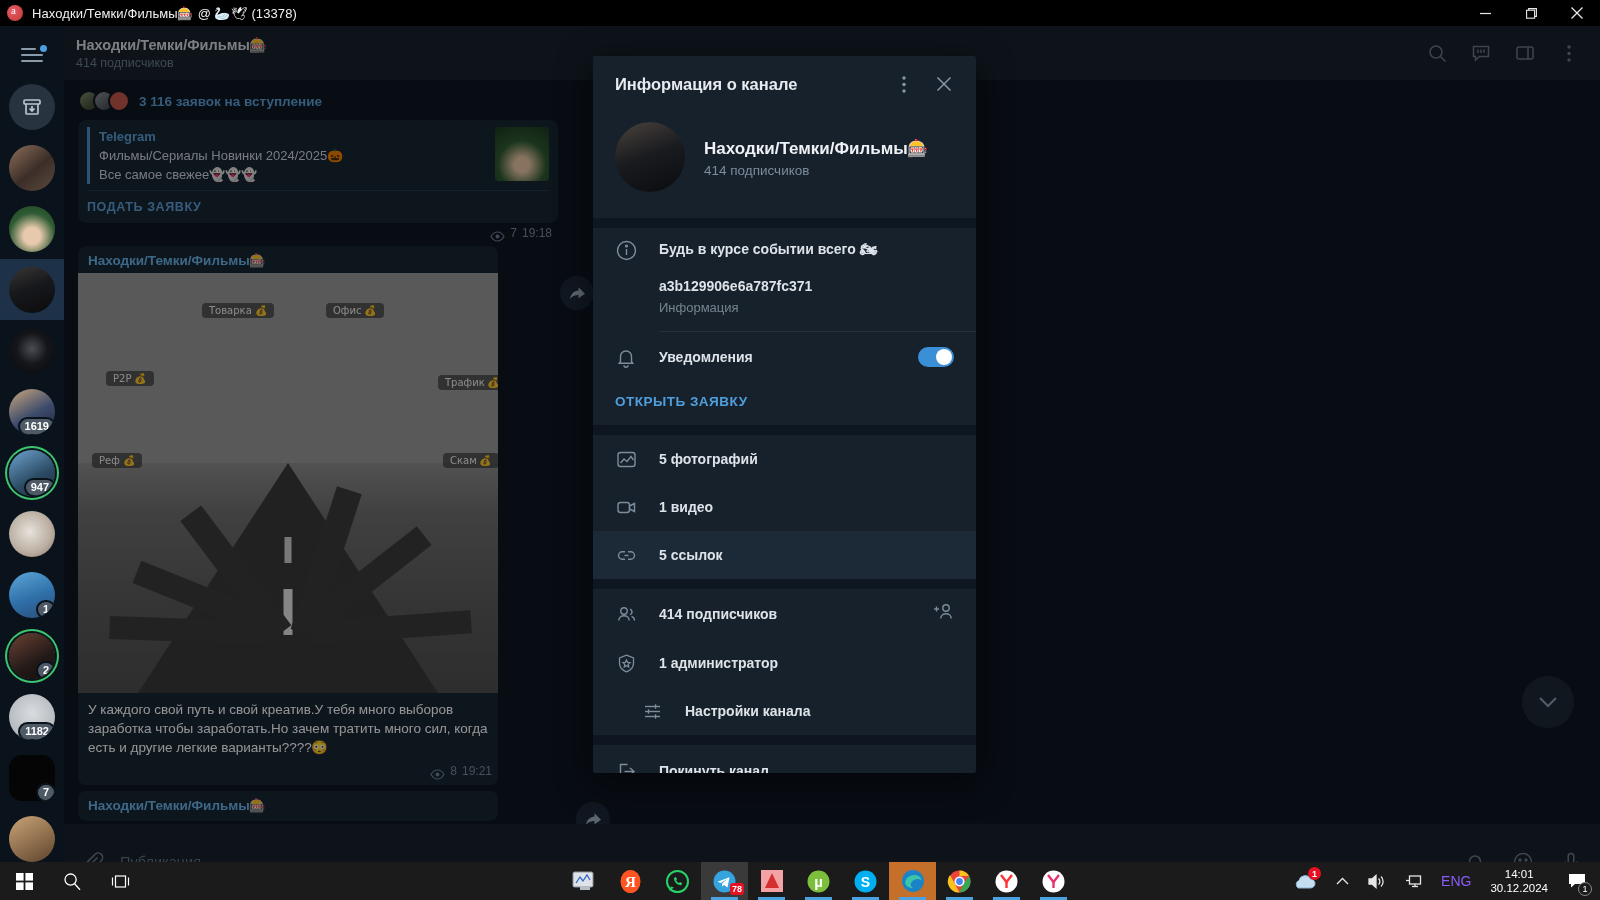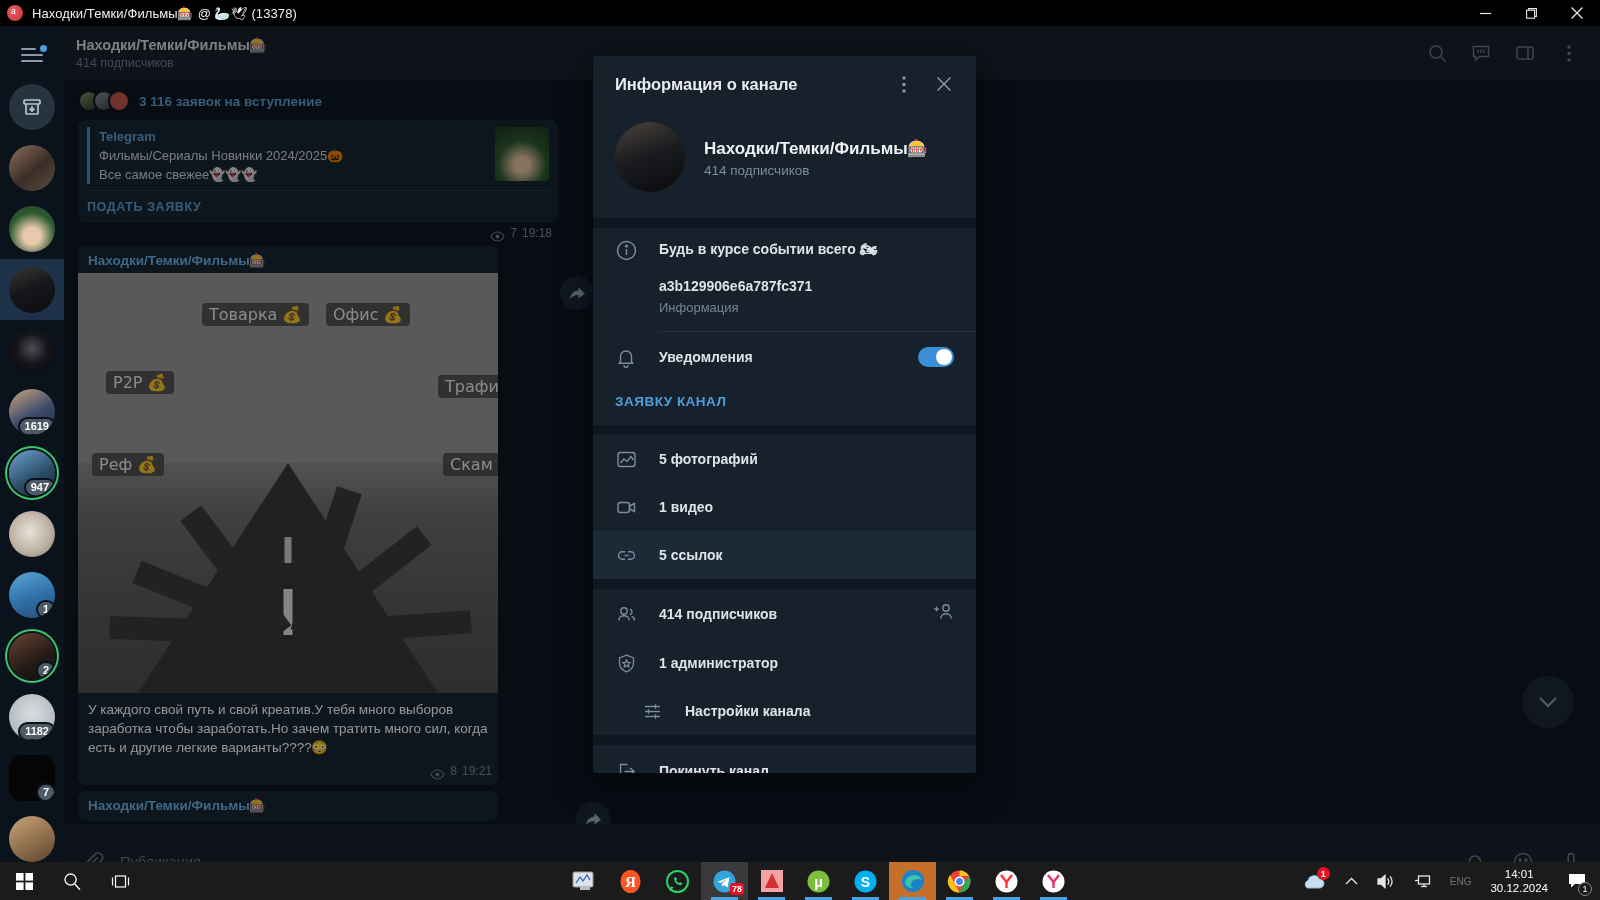--- a/index.html
+++ b/index.html
@@ -133,21 +133,21 @@
   }
   .road-line {
     position: absolute; left: 50%; bottom: 0; transform: translateX(-50%);
     width: 9px; height: 46px; background: #e6e6e6;
   }
   .arrow {
     position: absolute; background: #3c3c3c; transform-origin: 50% 100%;
   }
   .lbl {
     position: absolute; background: rgba(70,70,70,.82); color: #efefef;
-    font-size: 16px; padding: 2px 7px; border-radius: 4px; white-space: nowrap;
+    font-size: 10px; padding: 2px 7px; border-radius: 4px; white-space: nowrap;
     font-family: "DejaVu Sans", sans-serif;
   }
   .pm-caption { font-size: 13.5px; color: #ffffff; line-height: 19px; padding: 7px 10px 4px; }
 
   
   .composer {
     position: absolute; bottom: 0; left: 0; width: 1536px; height: 76px;
     background: #17212b; display: flex; align-items: center; padding: 0 18px;
   }
   .cmp-icon { color: #6d7c8a; display: flex; align-items: center; justify-content: center; }
@@ -225,21 +225,21 @@
   }
   .tb-app.focused { background: #c4702a; }
   .tb-app.active-bg { background: #3a3a3a; }
   .tb-badge {
     position: absolute; right: 4px; bottom: 5px; background: #e81123; color: #fff;
     font-size: 9px; border-radius: 3px; padding: 0 2px; line-height: 12px; font-weight: bold;
   }
   .tray { margin-left: auto; display: flex; align-items: center; gap: 0; padding-right: 4px; height: 38px; }
   .tray-item { padding: 0 9px; display: flex; align-items: center; color: #e6e6e6; height: 38px; position: relative; }
   .clock { text-align: center; font-size: 11.5px; color: #fff; line-height: 14px; padding: 0 10px; }
-  .tray-lang { font-size: 10px; color: #737373; }
+  .tray-lang { font-size: 14px; color: #8b5cf6; }
   .notif-badge {
     position: absolute; right: 4px; bottom: 4px; width: 14px; height: 14px; border-radius: 50%;
     background: #1b1b1b; color: #fff; font-size: 9px; display: flex; align-items: center;
     justify-content: center; border: 1px solid #888;
   }
   .cloud-badge {
     position: absolute; top: 5px; right: 6px; width: 13px; height: 13px; border-radius: 50%;
     background: #e81123; color: #fff; font-size: 9px; display: flex; align-items: center;
     justify-content: center; font-weight: bold;
   }
@@ -565,21 +565,21 @@
             <path d="M4.5 14.5v-5a5.5 5.5 0 0111 0v5l1.2 1.8H3.3z"></path>
             <path d="M8 18.2a2 2 0 004 0"></path>
           </svg>
       </div>
       <div class="row-main">
         <div class="row-text">Уведомления</div>
       </div>
       <div class="toggle"></div>
     </div>
 
-    <div class="open-channel">ЗАЯВКУ КАНАЛ</div>
+    <div class="open-channel">ОТКРЫТЬ ЗАЯВКУ</div>
 
     <div class="sep"></div>
 
     <div class="row hoverable" style="padding-top:13px;padding-bottom:13px;align-items:center;">
       <div class="row-ico">
         <svg width="21" height="21" viewBox="0 0 21 21" fill="none" stroke="currentColor" stroke-width="1.4">
             <rect x="2" y="3.5" width="17" height="14" rx="2.5"></rect>
             <polyline points="4.5,14 8,10 11,12.5 15,7.5 17.5,11"></polyline>
           </svg>
       </div>

